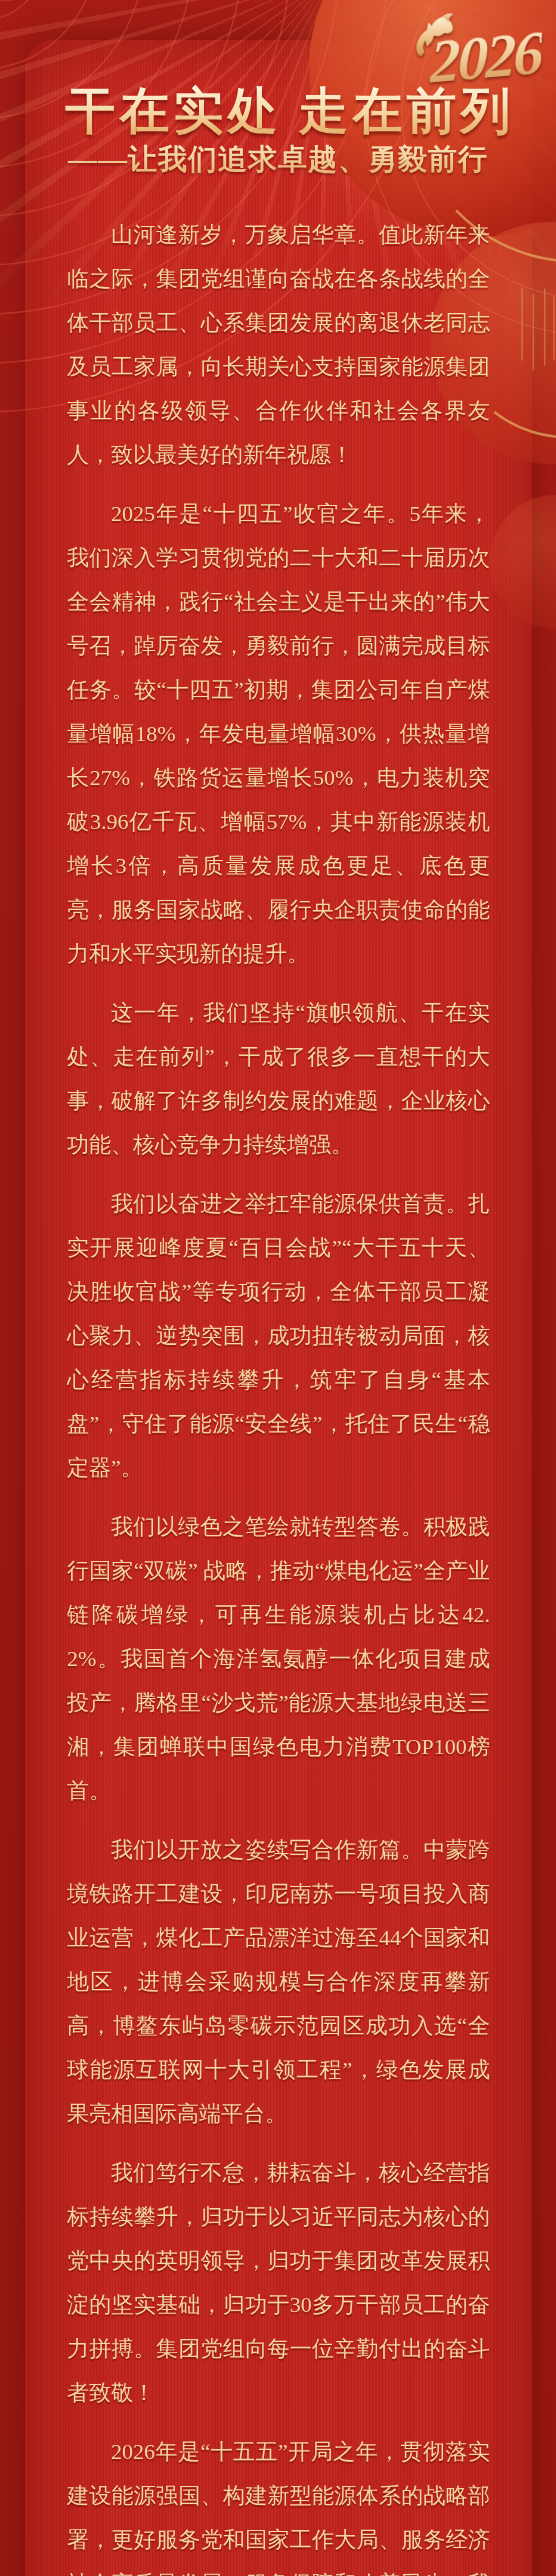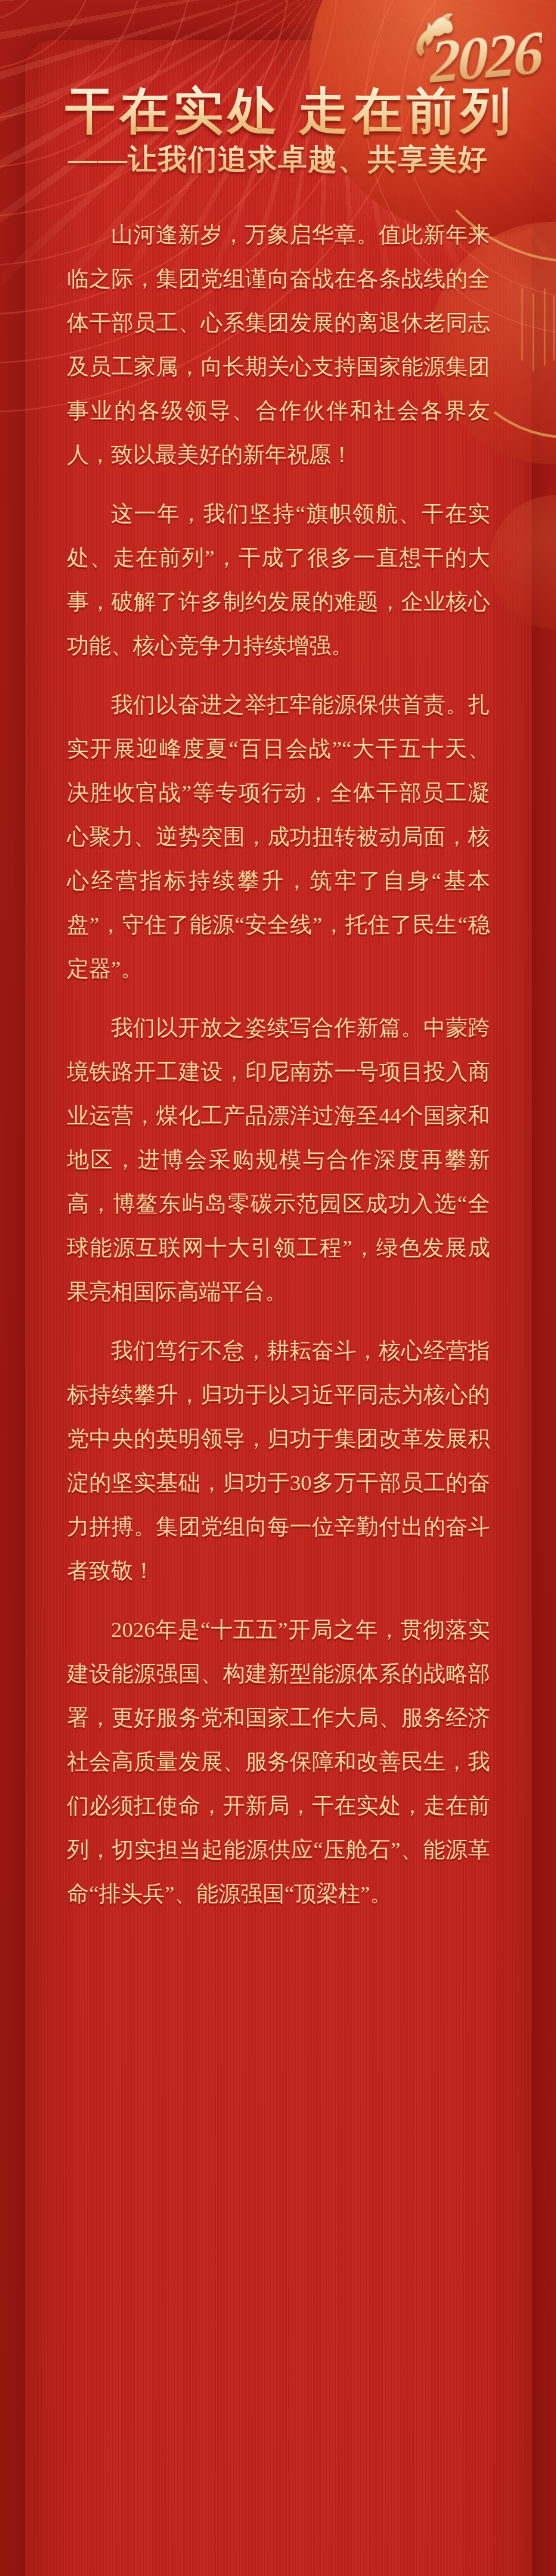--- a/index.html
+++ b/index.html
@@ -135,26 +135,28 @@
           <stop offset="1" stop-color="#d0904f"></stop>
         </linearGradient>
       </defs>
       <path fill="url(#goldh)" d="M68 8 C58 10 50 16 44 25 L38 17 L33 33 C21 39 11 52 8 66 C6 75 9 84 16 88 L24 79 C20 71 22 62 28 55 L30 68 C39 63 45 55 47 46 C55 50 64 48 70 42 C77 46 84 44 88 37 C91 25 83 12 68 8 Z"></path>
       <path fill="url(#goldh)" d="M68 8 C74 2 84 0 92 4 C86 7 82 12 81 19 Z" opacity="0.9"></path>
     </svg>
     <span class="year">2026</span>
   </div>
 
   <div class="title">干在实处 走在前列</div>
-  <div class="subtitle">——让我们追求卓越、共享美好</div>
+  <div class="subtitle">——让我们追求卓越、勇毅前行</div>
 
   <div class="content">
     <p class="para">山河逢新岁，万象启华章。值此新年来临之际，集团党组谨向奋战在各条战线的全体干部员工、心系集团发展的离退休老同志及员工家属，向长期关心支持国家能源集团事业的各级领导、合作伙伴和社会各界友人，致以最美好的新年祝愿！</p>
+    <p class="para">2025年是“十四五”收官之年。5年来，我们深入学习贯彻党的二十大和二十届历次全会精神，践行“社会主义是干出来的”伟大号召，踔厉奋发，勇毅前行，圆满完成目标任务。较“十四五”初期，集团公司年自产煤量增幅18%，年发电量增幅30%，供热量增长27%，铁路货运量增长50%，电力装机突破3.96亿千瓦、增幅57%，其中新能源装机增长3倍，高质量发展成色更足、底色更亮，服务国家战略、履行央企职责使命的能力和水平实现新的提升。</p>
     <p class="para">这一年，我们坚持“旗帜领航、干在实处、走在前列”，干成了很多一直想干的大事，破解了许多制约发展的难题，企业核心功能、核心竞争力持续增强。</p>
     <p class="para">我们以奋进之举扛牢能源保供首责。扎实开展迎峰度夏“百日会战”“大干五十天、决胜收官战”等专项行动，全体干部员工凝心聚力、逆势突围，成功扭转被动局面，核心经营指标持续攀升，筑牢了自身“基本盘”，守住了能源“安全线”，托住了民生“稳定器”。</p>
+    <p class="para">我们以绿色之笔绘就转型答卷。积极践行国家“双碳” 战略，推动“煤电化运”全产业链降碳增绿，可再生能源装机占比达42.2%。我国首个海洋氢氨醇一体化项目建成投产，腾格里“沙戈荒”能源大基地绿电送三湘，集团蝉联中国绿色电力消费TOP100榜首。</p>
     <p class="para">我们以开放之姿续写合作新篇。中蒙跨境铁路开工建设，印尼南苏一号项目投入商业运营，煤化工产品漂洋过海至44个国家和地区，进博会采购规模与合作深度再攀新高，博鳌东屿岛零碳示范园区成功入选“全球能源互联网十大引领工程”，绿色发展成果亮相国际高端平台。</p>
     <p class="para">我们笃行不怠，耕耘奋斗，核心经营指标持续攀升，归功于以习近平同志为核心的党中央的英明领导，归功于集团改革发展积淀的坚实基础，归功于30多万干部员工的奋力拼搏。集团党组向每一位辛勤付出的奋斗者致敬！</p>
     <p class="para">2026年是“十五五”开局之年，贯彻落实建设能源强国、构建新型能源体系的战略部署，更好服务党和国家工作大局、服务经济社会高质量发展、服务保障和改善民生，我们必须扛使命，开新局，干在实处，走在前列，切实担当起能源供应“压舱石”、能源革命“排头兵”、能源强国“顶梁柱”。</p>
 
   </div>
 
 </div>
 
 
 </body></html>

